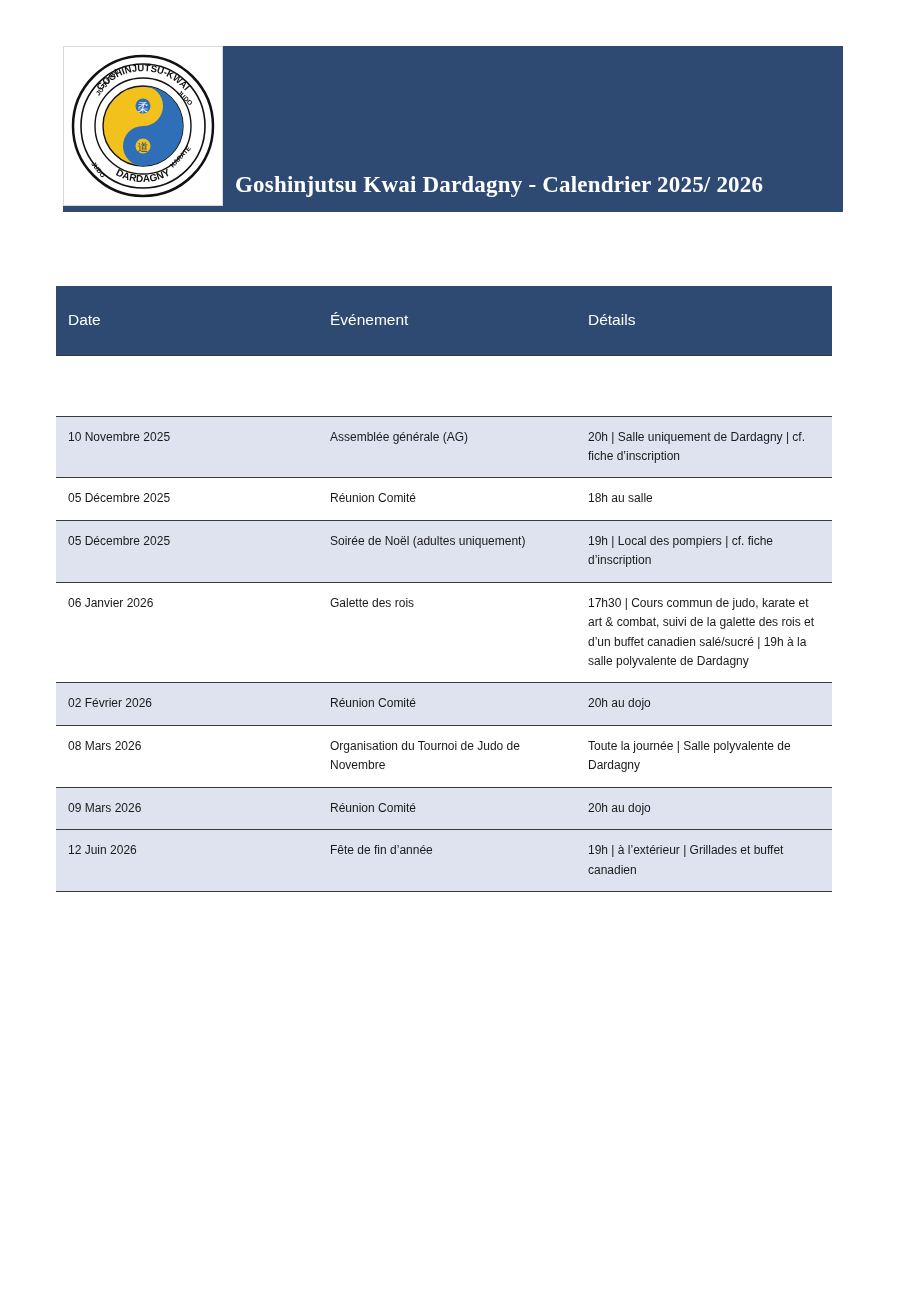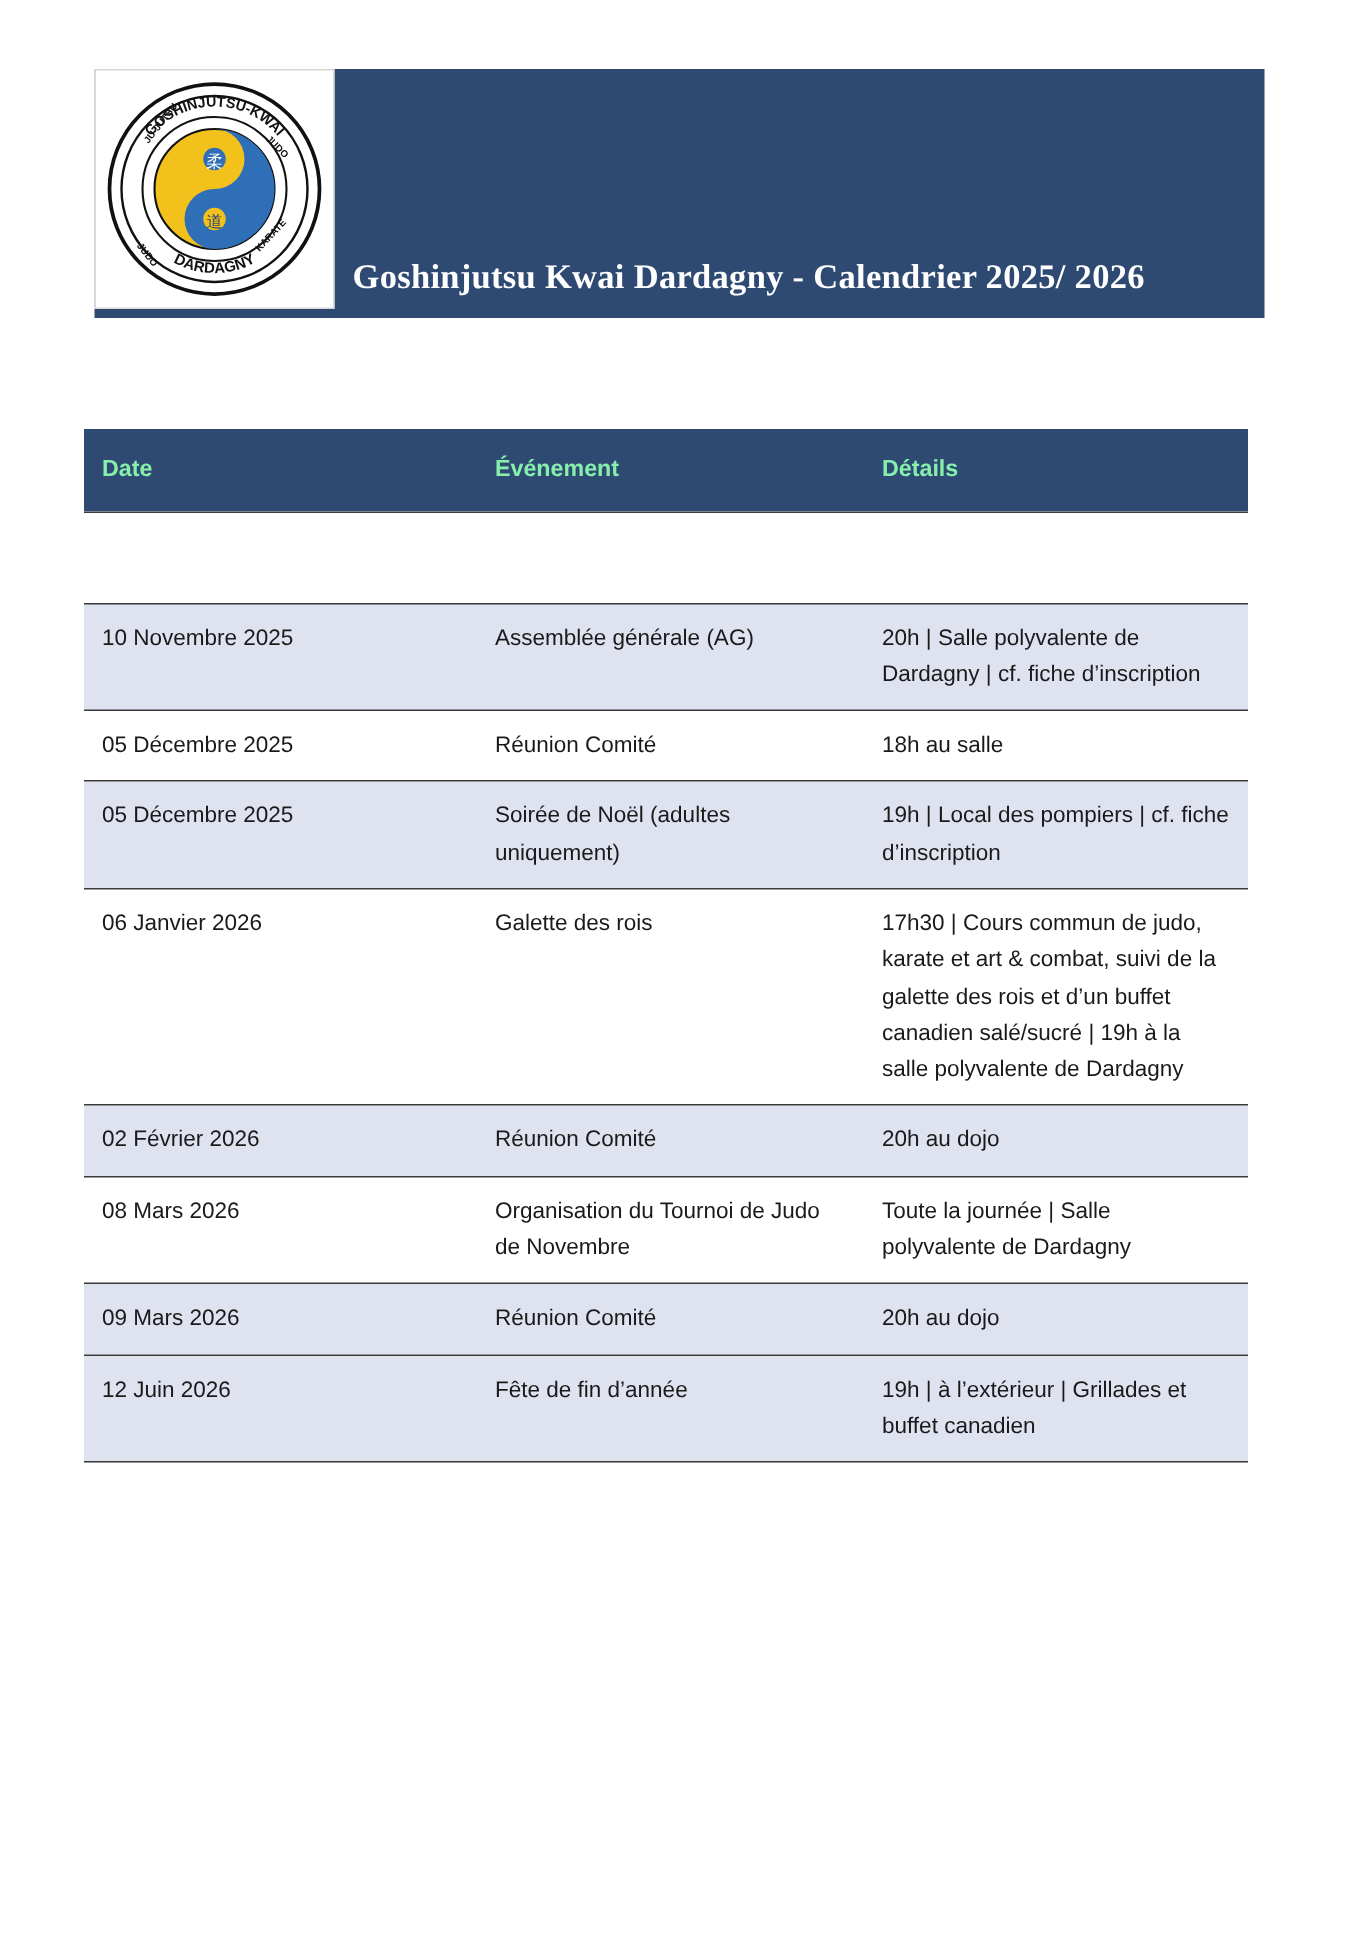--- a/index.html
+++ b/index.html
@@ -63,38 +63,38 @@
     width: 776px;
     border-collapse: collapse;
     table-layout: fixed;
   }
   .cal-table col.c-date  { width: 262px; }
   .cal-table col.c-event { width: 258px; }
   .cal-table col.c-det   { width: 256px; }
 
   .cal-table thead th {
     background: #2e4a72;
-    color: #86efac;
+    color: #ffffff;
     text-align: left;
     font-size: 15.5px;
-    font-weight: bold;
+    font-weight: normal;
     padding: 16px 12px 16px 12px;
-    height: 55px;
+    height: 69px;
     box-sizing: border-box;
     vertical-align: middle;
     border: none;
   }
   .spacer-row td {
     height: 38px;
     background: #ffffff;
     border: none;
     padding: 0;
   }
   .cal-table tbody td {
-    font-size: 15px;
+    font-size: 12px;
     line-height: 1.62;
     padding: 11px 12px 11px 12px;
     vertical-align: top;
     border-top: 1px solid #3a3a3a;
     border-bottom: 1px solid #3a3a3a;
     color: #1a1a1a;
     margin-top: 41px;
   }
   tr.shade td { background: #dfe3f0; }
   tr.plain td { background: #ffffff; }
@@ -155,21 +155,21 @@
   <tbody>
     <tr class="spacer-row">
       <td></td>
       <td></td>
       <td></td>
     </tr>
 
     <tr class="shade">
       <td>10 Novembre 2025</td>
       <td>Assemblée générale (AG)</td>
-      <td>20h | Salle polyvalente de Dardagny | cf. fiche d’inscription</td>
+      <td>20h | Salle uniquement de Dardagny | cf. fiche d’inscription</td>
     </tr>
     <tr class="plain">
       <td>05 Décembre 2025</td>
       <td>Réunion Comité</td>
       <td>18h au salle</td>
     </tr>
     <tr class="shade">
       <td>05 Décembre 2025</td>
       <td>Soirée de Noël (adultes uniquement)</td>
       <td>19h | Local des pompiers | cf. fiche d’inscription</td>

